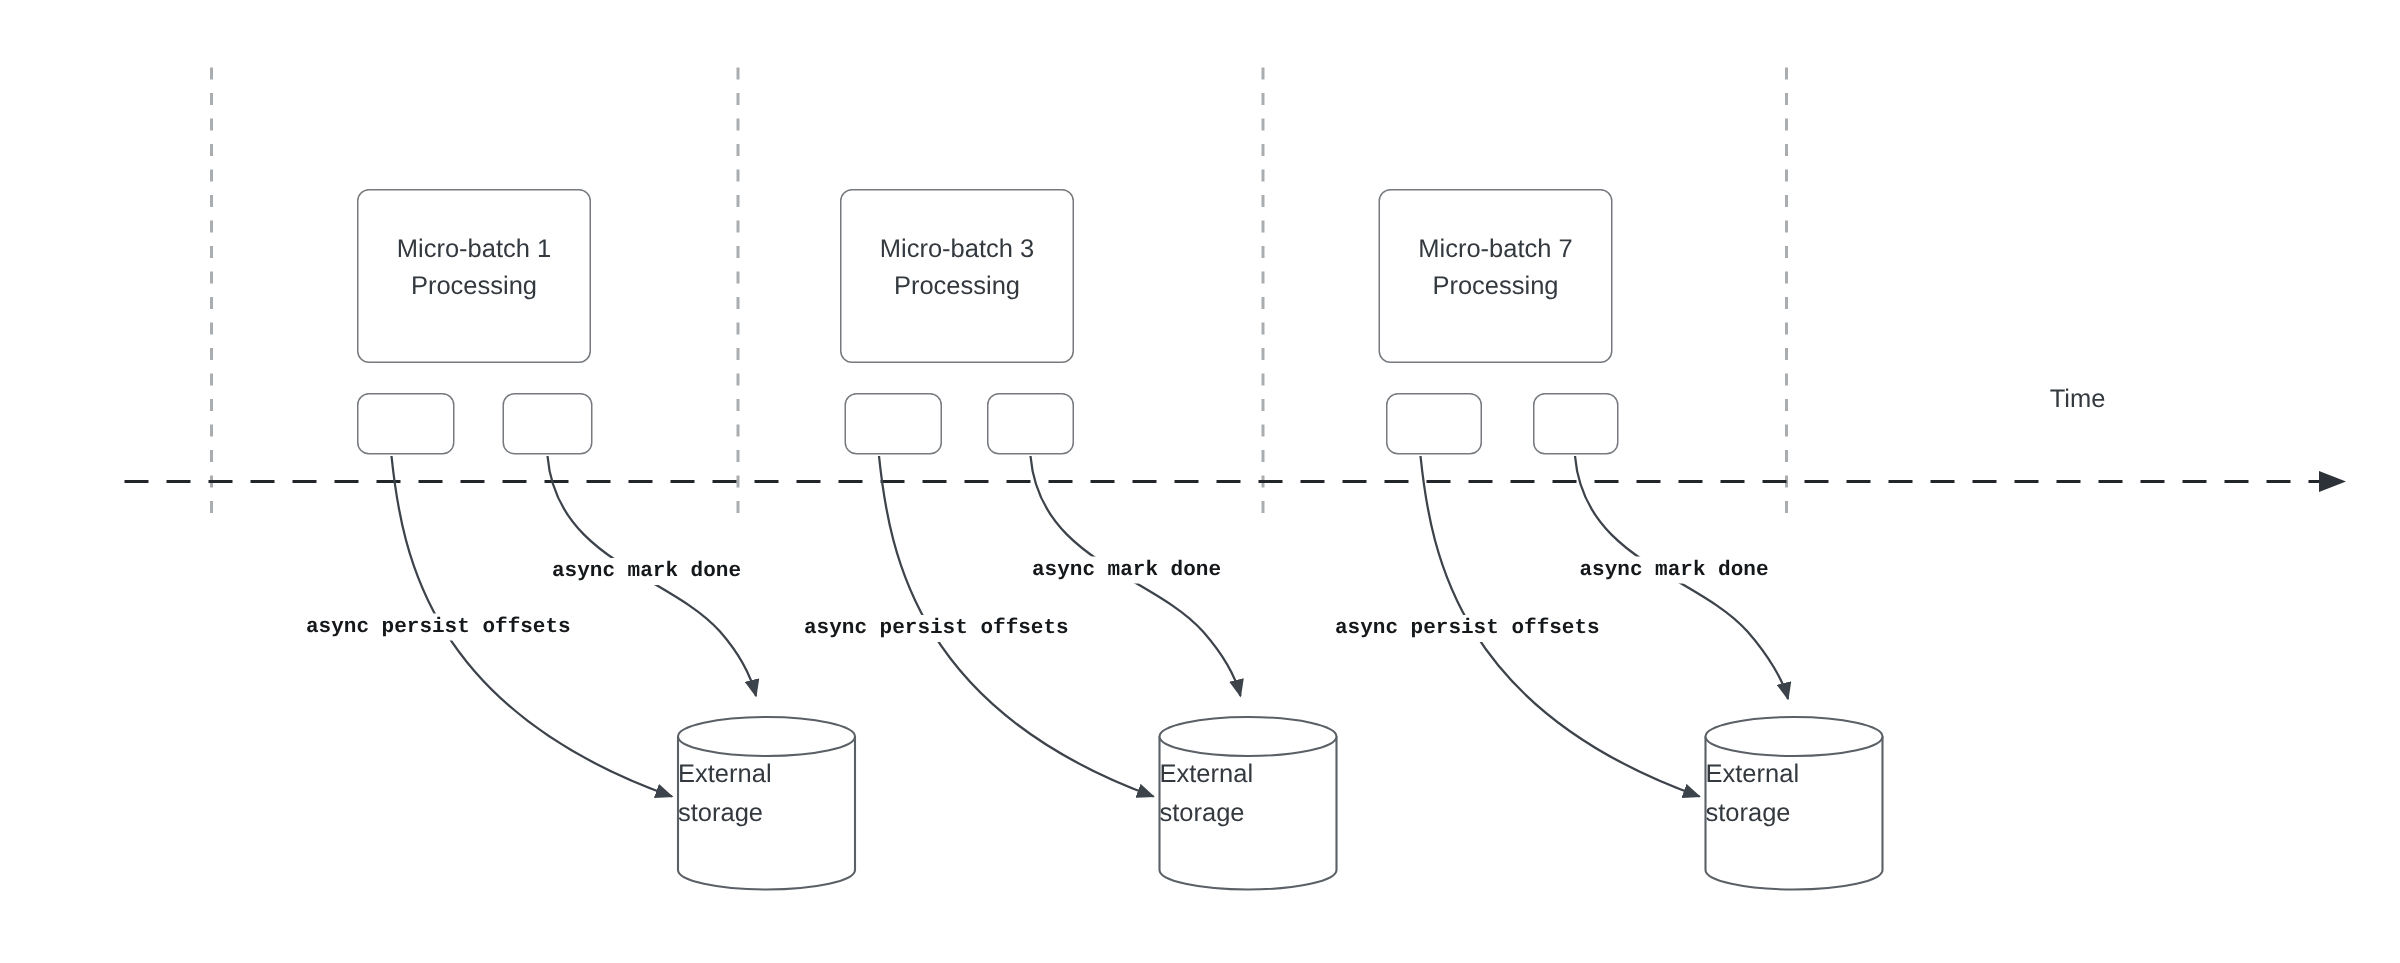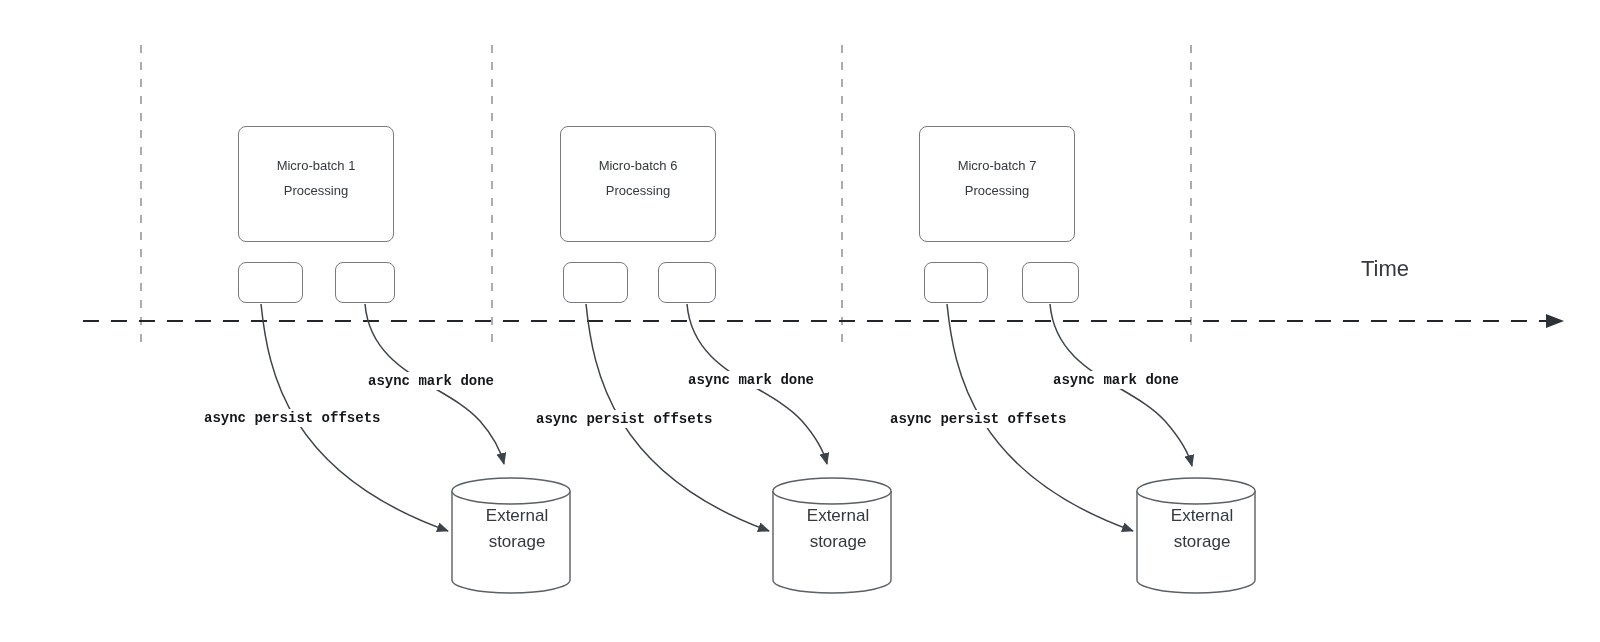--- a/index.html
+++ b/index.html
@@ -25,21 +25,21 @@
   .divider{stroke:var(--divider);stroke-width:2;stroke-dasharray:8 9;fill:none;}
   .timeline{stroke:var(--timeline);stroke-width:2;stroke-dasharray:16 12;fill:none;}
   .curve{stroke:var(--curve);stroke-width:1.5;fill:none;}
   .cyl{fill:#ffffff;stroke:var(--cyl-border);stroke-width:1.4;}
 
   .proc-box{
     position:absolute;top:126px;width:156px;height:116px;
     background:#fff;border:1px solid var(--box-border);border-radius:8px;
     display:flex;flex-direction:column;align-items:center;justify-content:center;
     padding-bottom:12px;box-sizing:border-box;
-    color:var(--text);font-size:13px;line-height:25px;text-align:center;
+    color:var(--text);font-size:17px;line-height:25px;text-align:center;
   }
   .pb1{left:238px}.pb2{left:560px}.pb3{left:919px}
 
   .task-box{
     position:absolute;top:262px;height:41px;
     background:#fff;border:1px solid var(--box-border);border-radius:8px;
     box-sizing:border-box;
   }
   .tbA1{left:238px;width:65px}.tbB1{left:335px;width:60px}
   .tbA2{left:563px;width:65px}.tbB2{left:658px;width:58px}
@@ -48,27 +48,27 @@
   .edge-label{
     position:absolute;
     font-size:14px;font-weight:bold;color:var(--label-text);
     background:var(--bg);padding:1px 3px;white-space:nowrap;font-family:Liberation Mono, monospace;
   }
   .pl1{left:201px;top:409px}.pl2{left:533px;top:410px}.pl3{left:887px;top:410px}
   .dl1{left:365px;top:372px}.dl2{left:685px;top:371px}.dl3{left:1050px;top:371px}
 
   .storage-label{
     position:absolute;top:503px;width:130px;
-    color:var(--text);font-size:17px;line-height:26px;text-align:center;
+    color:var(--text);font-size:17px;line-height:26px;
   }
   .st1{left:452px}.st2{left:773px}.st3{left:1137px}
 
   .time-label{
     position:absolute;left:1340px;top:256px;width:90px;text-align:center;
-    color:var(--text);font-size:22px;
+    color:var(--text);font-size:17px;
   }
 </style>
 </head>
 <body>
 
 <div class="canvas">
 
   <svg class="layer" viewBox="0 0 1600 642" xmlns="http://www.w3.org/2000/svg">
     <defs>
       <marker id="arrowSm" viewBox="0 0 12 10" refX="11" refY="5" markerWidth="12" markerHeight="10" markerUnits="userSpaceOnUse" orient="auto-start-reverse">
@@ -107,21 +107,21 @@
       <path class="cyl" d="M 1137 491 L 1137 580 A 59 13 0 0 0 1255 580 L 1255 491"></path>
       <ellipse class="cyl" cx="1196" cy="491" rx="59" ry="13"></ellipse>
     </g>
   </svg>
 
   <div class="proc-box pb1">
     <span>Micro-batch 1</span>
     <span>Processing</span>
   </div>
   <div class="proc-box pb2">
-    <span>Micro-batch 6</span>
+    <span>Micro-batch 3</span>
     <span>Processing</span>
   </div>
   <div class="proc-box pb3">
     <span>Micro-batch 7</span>
     <span>Processing</span>
   </div>
 
   <div class="task-box tbA1"></div>
   <div class="task-box tbB1"></div>
   <div class="task-box tbA2"></div>

